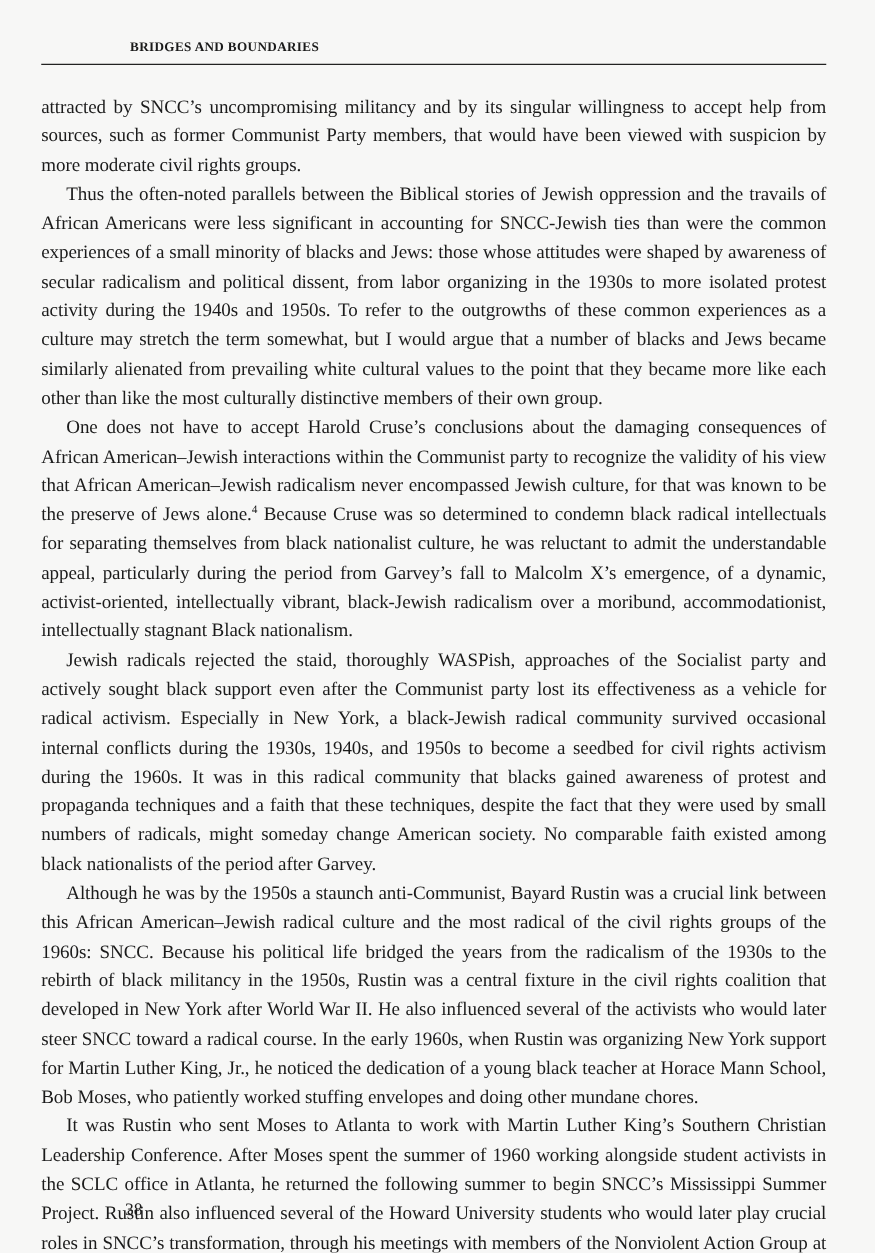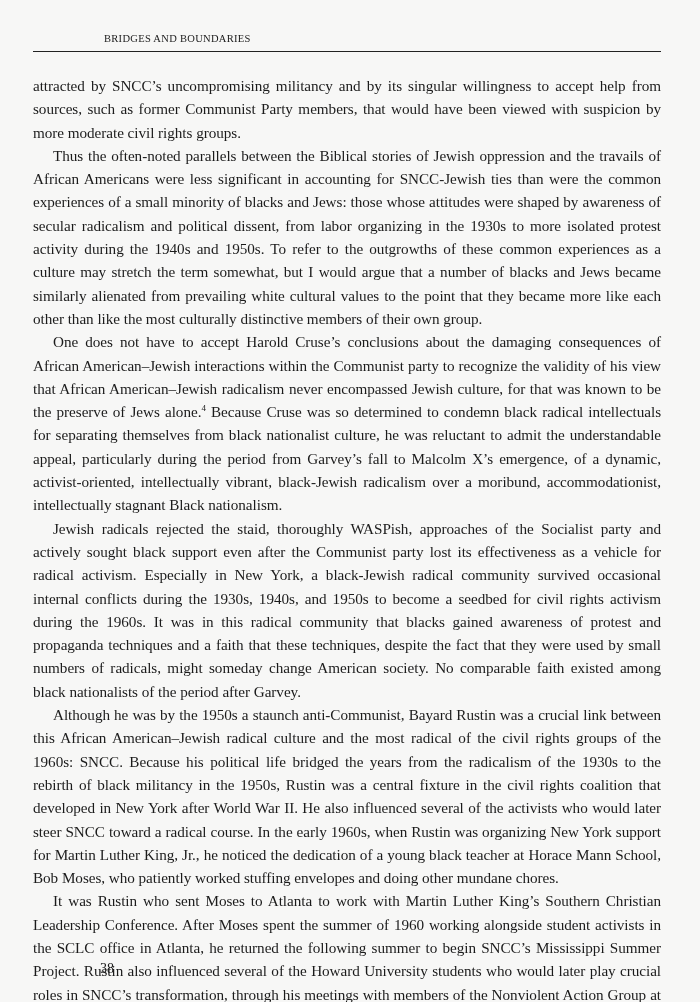--- a/index.html
+++ b/index.html
@@ -5,21 +5,21 @@
   html, body { margin: 0; padding: 0; }
   body {
     width: 700px; height: 1002px; overflow: hidden;
     background: #f7f7f6;
     position: relative;
     font-family: "Liberation Serif", "DejaVu Serif", serif;
     color: #1b1b1b;
   }
   .running-head {
     position: absolute; left: 104px; top: 33px;
-    font-size: 10.5px; font-weight: normal; letter-spacing: 0.3px;
+    font-size: 10.5px; font-weight: bold; letter-spacing: 0.3px;
     color: #1a1a1a;
   }
   .rule {
     position: absolute; left: 33px; top: 51px; width: 628px; height: 0;
     border-top: 1.5px solid #222;
   }
   .body-text {
     position: absolute; left: 33px; top: 74px; width: 628px;
     font-size: 15.2px; line-height: 23.3px;
     text-align: justify;

